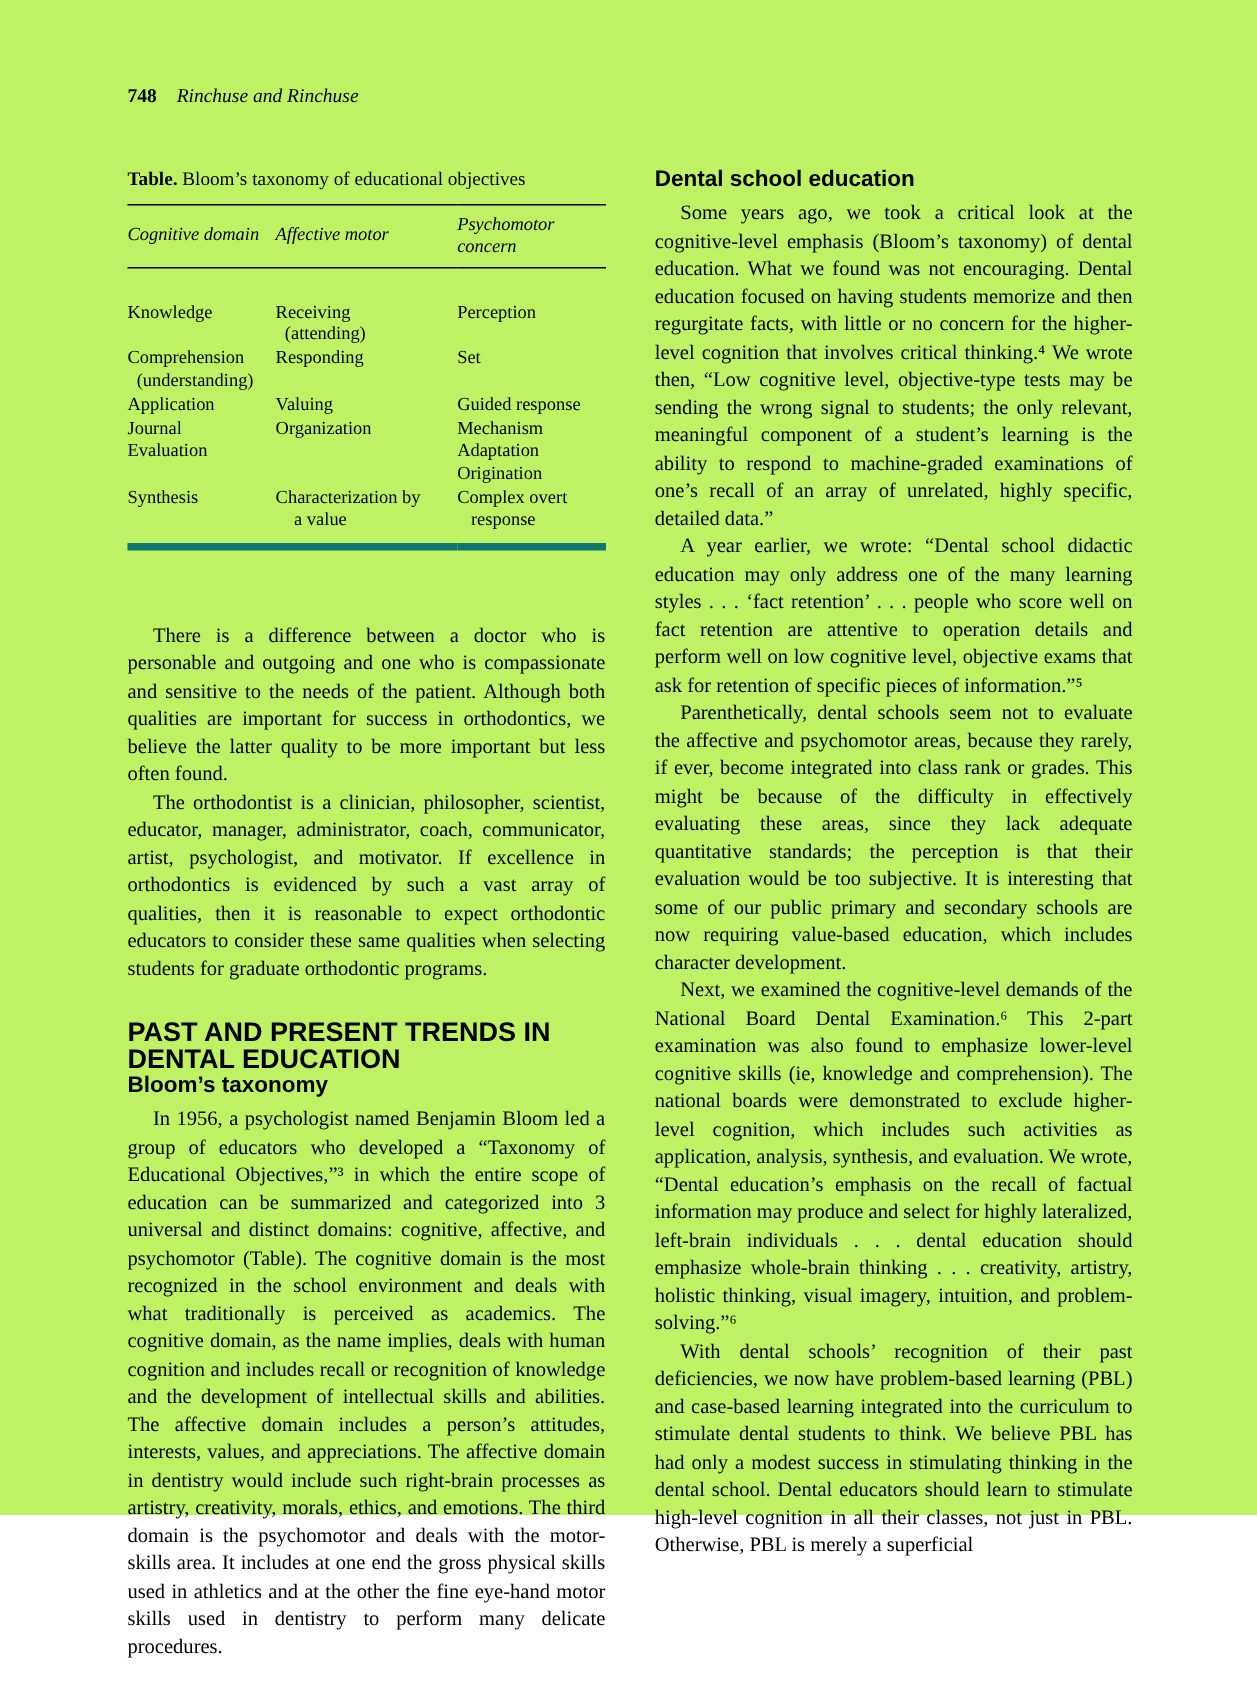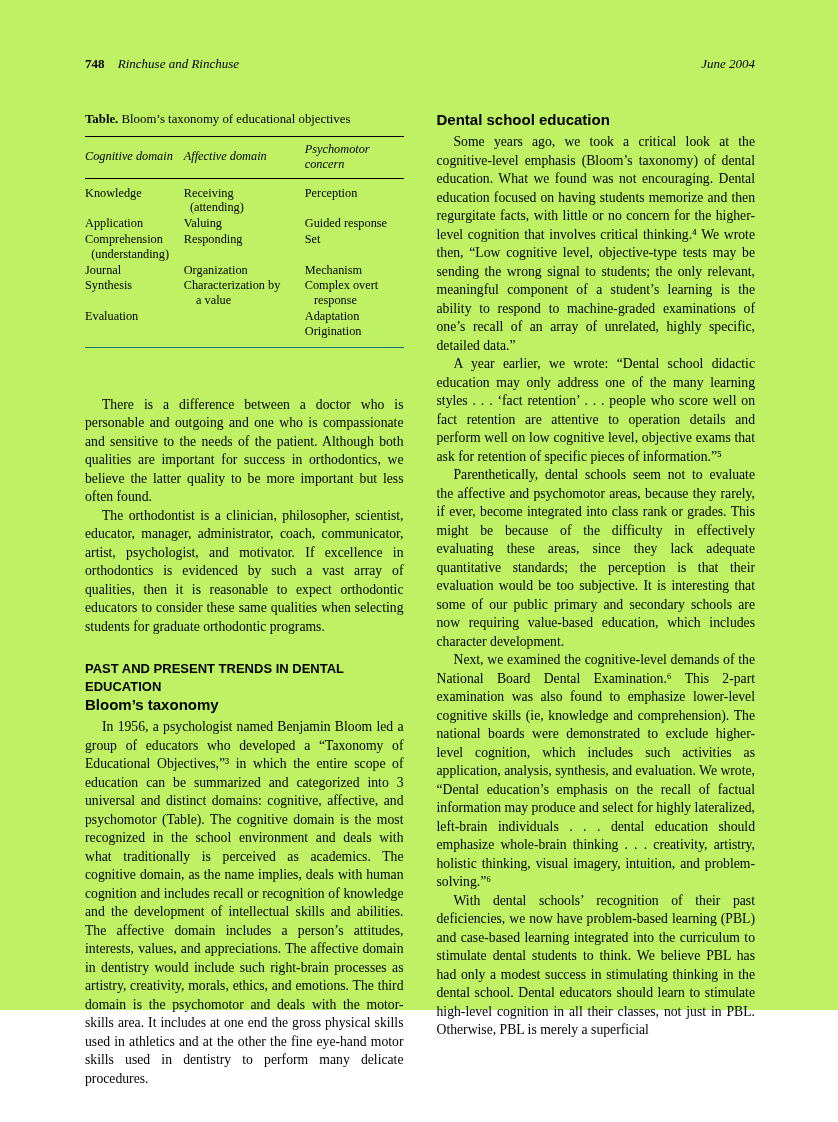--- a/index.html
+++ b/index.html
@@ -39,46 +39,46 @@
   
   .table-block { margin-bottom: 48px; }
   .table-caption { font-size: 12.8px; line-height: 16px; margin-bottom: 9px; text-align: left; }
   .table-caption .cap-label { font-weight: bold; }
   table.bloom-table {
     width: 100%;
     border-collapse: collapse;
     font-size: 12.3px;
     line-height: 14.8px;
     text-align: left;
-    border-bottom: 1px solid #0f766e;
+    border-bottom: 5px solid #0f766e;
   }
   table.bloom-table thead th {
     font-style: italic;
     font-weight: normal;
     text-align: left;
     border-top: 1px solid #000;
     border-bottom: 1px solid #000;
     padding: 5px 0 6px 0;
   }
   table.bloom-table col.c1 { width: 31%; }
   table.bloom-table col.c2 { width: 38%; }
   table.bloom-table col.c3 { width: 31%; }
   table.bloom-table tbody td {
     vertical-align: top;
     padding: 0.5px 4px 0.5px 0;
     white-space: pre-line;
   }
-  table.bloom-table tbody tr:first-child td { padding-top: 7px; }
+  table.bloom-table tbody tr:first-child td { padding-top: 22px; }
   table.bloom-table tbody tr:last-child td { padding-bottom: 8px; }
 
   
   .section-heading {
     font-family: "Liberation Sans", sans-serif;
     font-weight: bold;
-    font-size: 13px;
+    font-size: 18px;
     line-height: 18px;
     text-align: left;
     margin-top: 24px;
   }
   .subsection-heading {
     font-family: "Liberation Sans", sans-serif;
     font-weight: bold;
     font-size: 15px;
     line-height: 18px;
     text-align: left;
@@ -90,21 +90,20 @@
 <body>
 
 <div class="page">
 
   <div class="pg-header">
     <div class="header-left">
       <span class="page-num">748</span>
       <span class="running-title">Rinchuse and Rinchuse</span>
     </div>
     <div class="header-right">
-      <div>June 2004</div>
     </div>
   </div>
 
   <div class="columns">
 
     <div class="col col-left">
 
       <div class="table-block">
         <div class="table-caption">
           <span class="cap-label">Table.</span>
@@ -112,59 +111,59 @@
         </div>
         <table class="bloom-table">
           <colgroup>
               <col class="c1">
               <col class="c2">
               <col class="c3">
             </colgroup>
           <thead>
             <tr>
               <th>Cognitive domain</th>
-              <th>Affective domain</th>
+              <th>Affective motor</th>
               <th>Psychomotor concern</th>
             </tr>
           </thead>
           <tbody>
             <tr>
               <td>Knowledge</td>
               <td>Receiving
 &nbsp;&nbsp;(attending)</td>
               <td>Perception</td>
             </tr>
             <tr>
-              <td>Application</td>
-              <td>Valuing</td>
-              <td>Guided response</td>
-            </tr>
-            <tr>
               <td>Comprehension
 &nbsp;&nbsp;(understanding)</td>
               <td>Responding</td>
               <td>Set</td>
+            </tr>
+            <tr>
+              <td>Application</td>
+              <td>Valuing</td>
+              <td>Guided response</td>
             </tr>
             <tr>
               <td>Journal</td>
               <td>Organization</td>
               <td>Mechanism</td>
             </tr>
             <tr>
+              <td>Evaluation</td>
+              <td></td>
+              <td>Adaptation
+Origination</td>
+            </tr>
+            <tr>
               <td>Synthesis</td>
               <td>Characterization by
 &nbsp;&nbsp;&nbsp;&nbsp;a value</td>
               <td>Complex overt
 &nbsp;&nbsp;&nbsp;response</td>
-            </tr>
-            <tr>
-              <td>Evaluation</td>
-              <td></td>
-              <td>Adaptation
-Origination</td>
             </tr>
           </tbody>
         </table>
       </div>
 
       <p class="body-par">There is a difference between a doctor who is personable and outgoing and one who is compassionate and sensitive to the needs of the patient. Although both qualities are important for success in orthodontics, we believe the latter quality to be more important but less often found.</p>
       <p class="body-par">The orthodontist is a clinician, philosopher, scientist, educator, manager, administrator, coach, communicator, artist, psychologist, and motivator. If excellence in orthodontics is evidenced by such a vast array of qualities, then it is reasonable to expect orthodontic educators to consider these same qualities when selecting students for graduate orthodontic programs.</p>
 
       <h2 class="section-heading">PAST AND PRESENT TRENDS IN DENTAL EDUCATION</h2>
       <h3 class="subsection-heading">Bloom’s taxonomy</h3>

